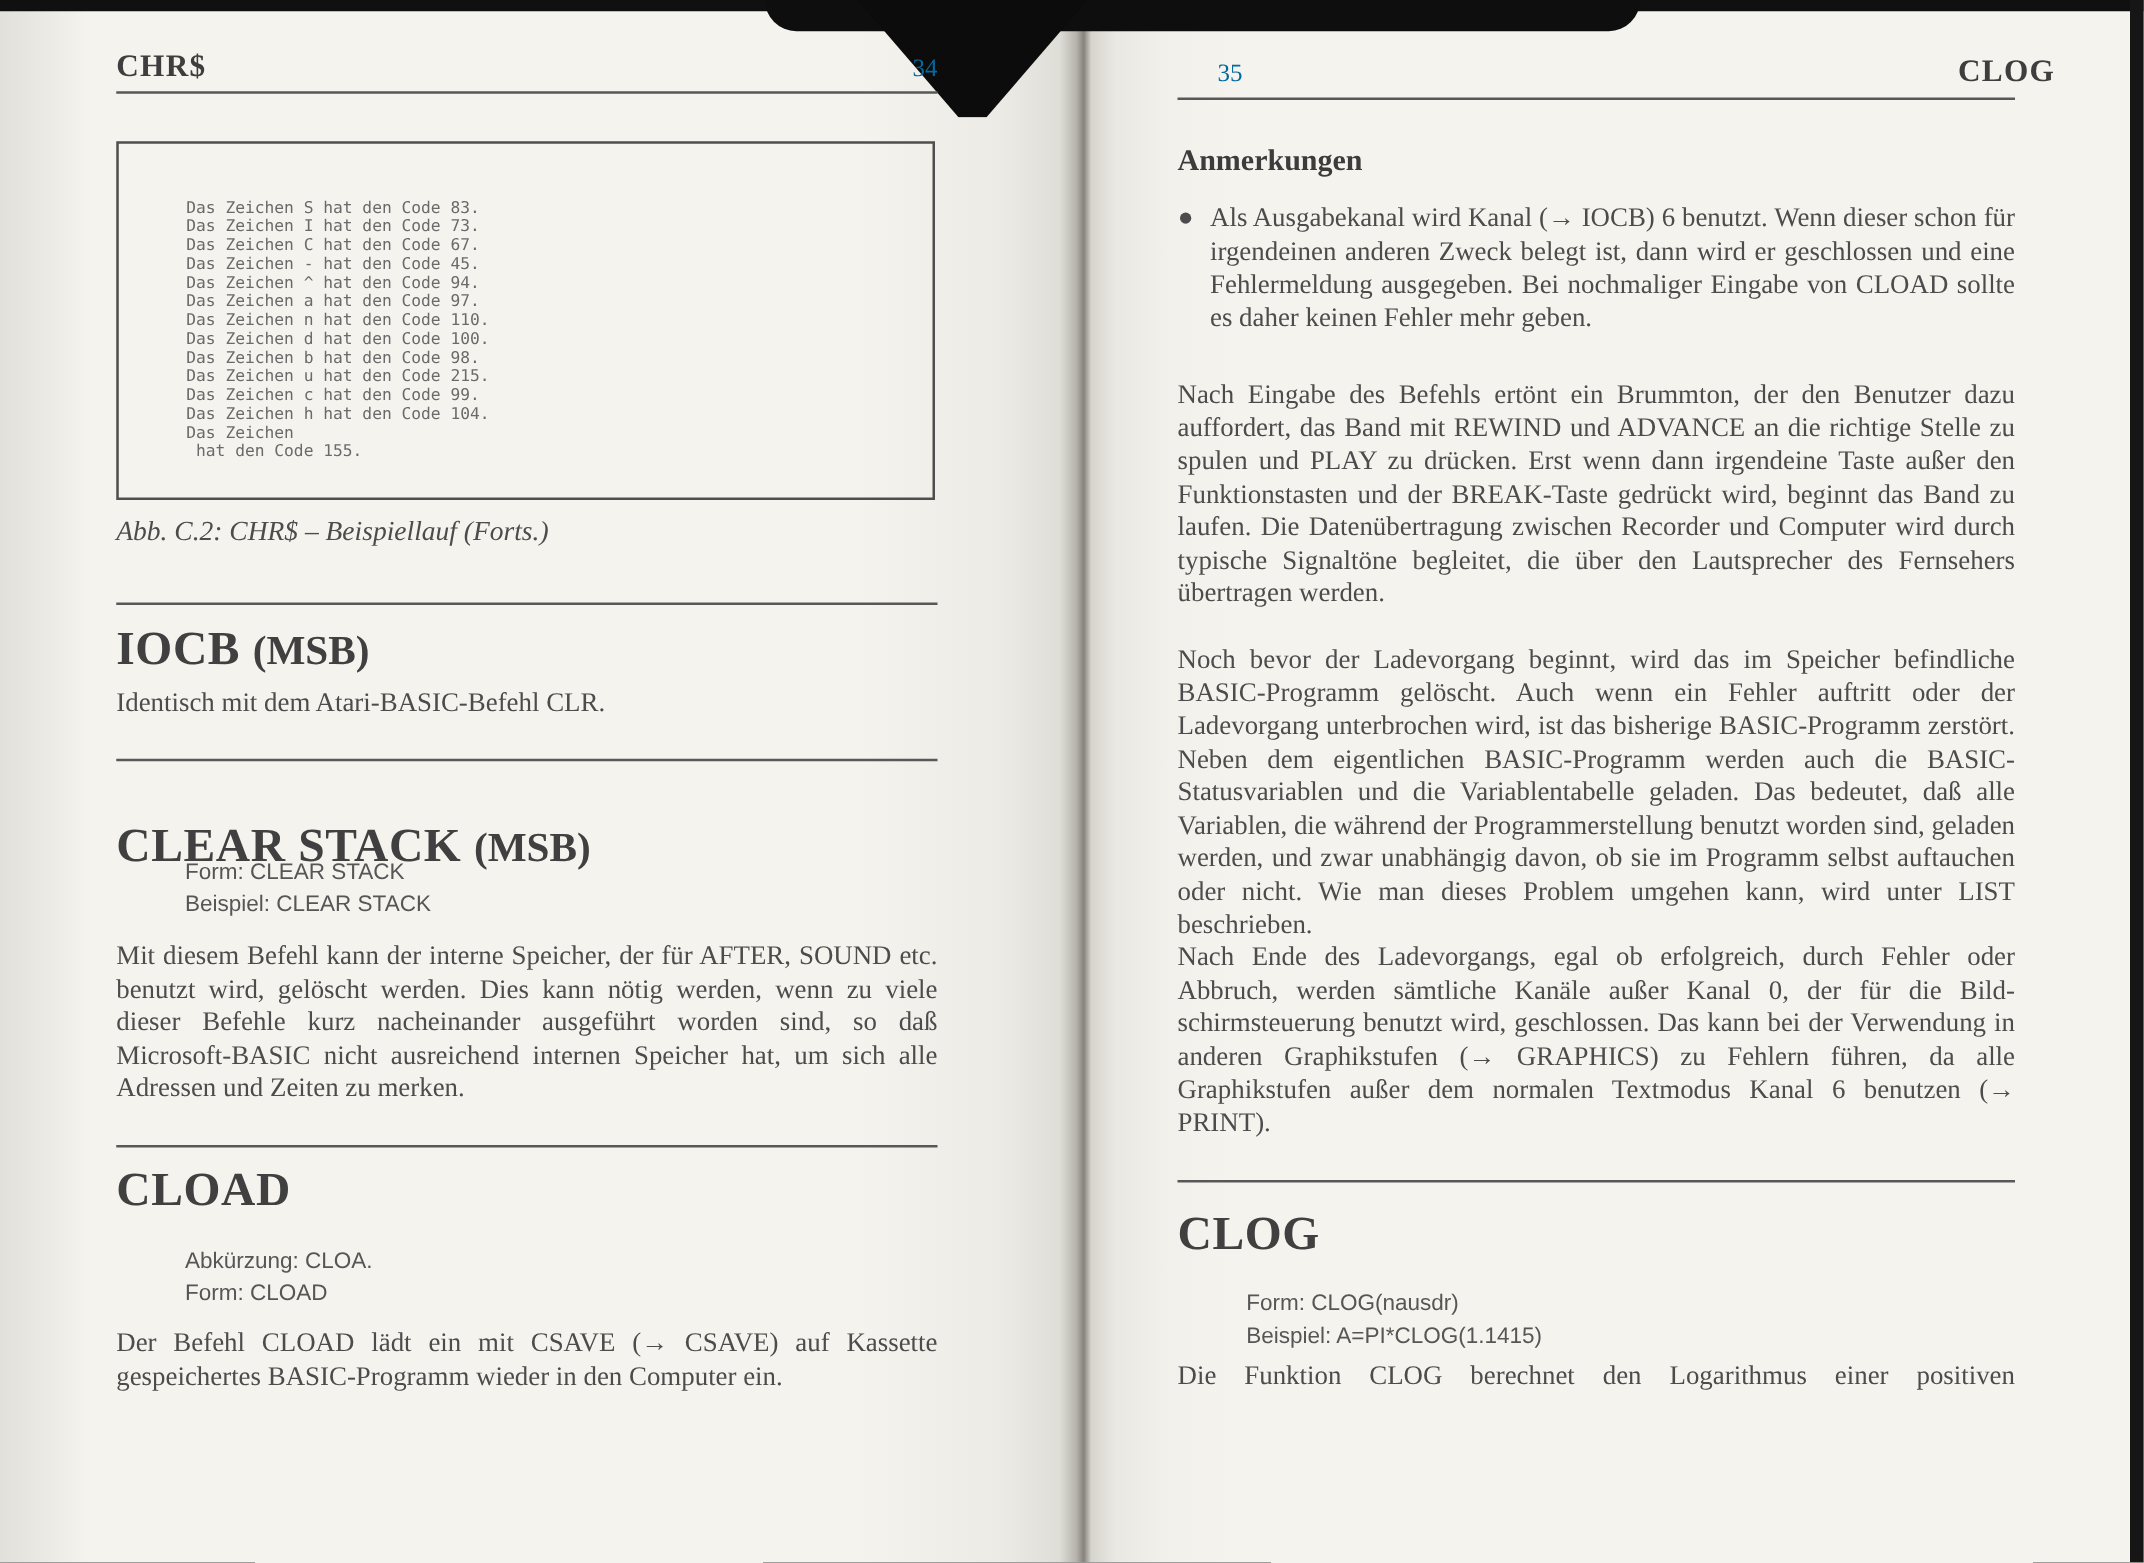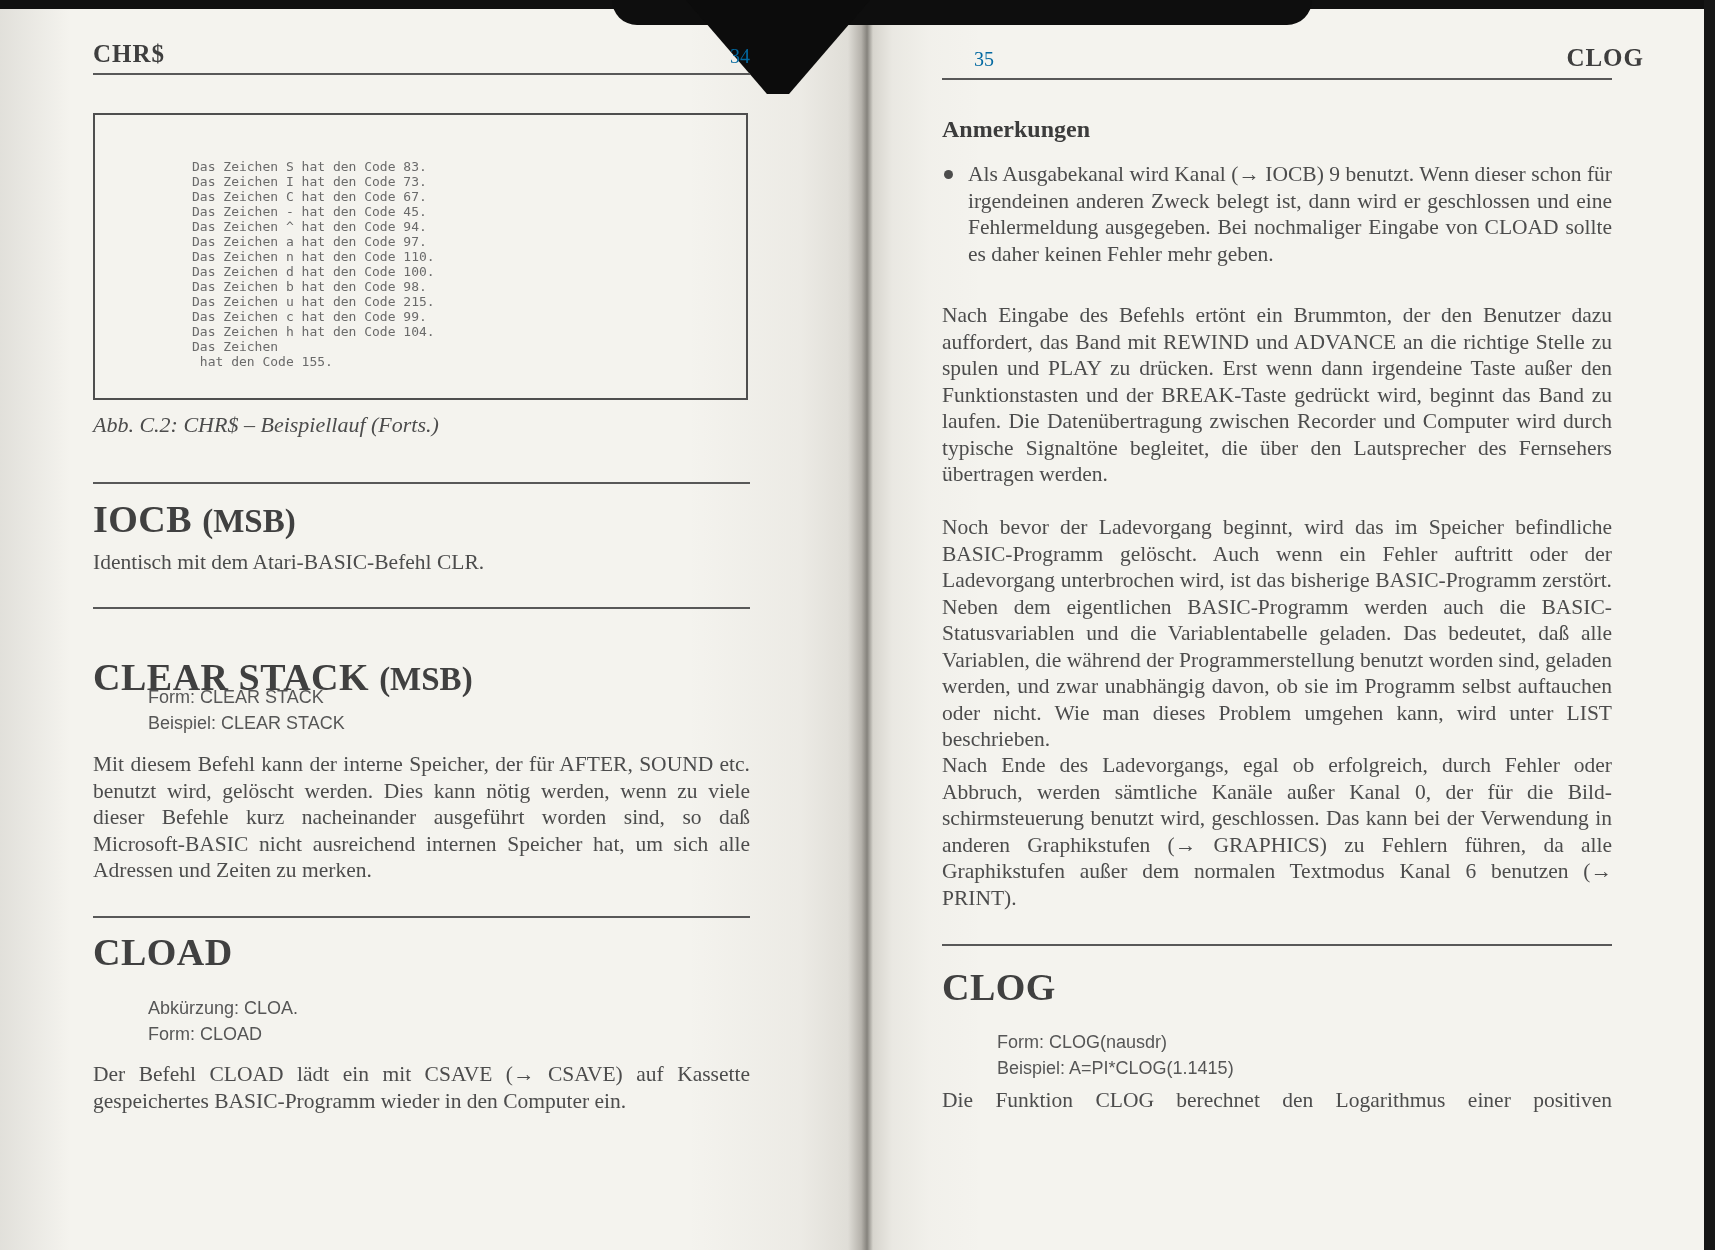--- a/index.html
+++ b/index.html
@@ -35,21 +35,21 @@
   .body-text{position:absolute;font-size:21.5px;line-height:26.5px;color:#4c4c4c;text-align:justify;}
   .justify-last{text-align-last:justify;}
 
   .section-title{position:absolute;font-weight:bold;font-size:38px;line-height:44px;color:#404040;letter-spacing:0.5px;}
   .qualifier{font-weight:bold;font-size:33px;letter-spacing:0;}
 
   .form-block{position:absolute;font-family:"Liberation Sans",sans-serif;font-size:18px;line-height:26px;color:#565656;}
 
   .figure-box{position:absolute;left:93px;top:113px;width:655px;height:287px;border:2px solid #4e4e4e;box-sizing:border-box;background:transparent;}
   .code-block{position:absolute;left:54px;top:44px;font-family:"DejaVu Sans Mono","Liberation Mono",monospace;font-size:13px;line-height:15px;color:#6a6a6a;}
-  .code-block div{white-space:pre;margin-left:43px;}
+  .code-block div{white-space:pre;}
   .caption{position:absolute;font-style:italic;font-size:22px;color:#4c4c4c;}
 
   .heading-md{position:absolute;font-weight:bold;font-size:24px;color:#3c3c3c;}
 
   .bullet-item{position:absolute;padding-left:26px;box-sizing:border-box;}
   .bullet-dot{position:absolute;left:2px;top:9px;width:9px;height:9px;border-radius:50%;background:#4c4c4c;}
 </style>
 </head>
 <body>
 
@@ -57,21 +57,21 @@
 
   <div class="gutter-shadow"></div>
   <div class="left-edge-shade"></div>
   <div class="strip-top"></div>
   <div class="strip-right"></div>
   <div class="spine-band"></div>
   <div class="spine-v"></div>
 
   <div>
 
-    <div class="page-header" style="left:93px;top:40px;width:657px;align-items:flex-end;">
+    <div class="page-header" style="left:93px;top:40px;width:657px;">
       <span class="runhead">CHR$</span>
       <span class="pagenum">34</span>
     </div>
     <div class="h-rule" style="left:93px;top:73px;width:657px;"></div>
 
     <div class="figure-box">
       <div class="code-block">
         <div>Das Zeichen S hat den Code 83.</div>
         <div>Das Zeichen I hat den Code 73.</div>
         <div>Das Zeichen C hat den Code 67.</div>
@@ -124,21 +124,21 @@
     <div class="page-header" style="left:942px;top:44px;width:670px;margin-left:32px;">
       <span class="pagenum">35</span>
       <span class="runhead">CLOG</span>
     </div>
     <div class="h-rule" style="left:942px;top:78px;width:670px;"></div>
 
     <div class="heading-md" style="left:942px;top:116px;">Anmerkungen</div>
 
     <div class="bullet-item body-text" style="left:942px;top:161px;width:670px;">
       <span class="bullet-dot"></span>
-      <span>Als Ausgabekanal wird Kanal (→ IOCB) 9 benutzt. Wenn dieser schon für irgendeinen anderen Zweck belegt ist, dann wird er geschlossen und eine Fehlermeldung ausgegeben. Bei nochmali­ger Eingabe von CLOAD sollte es daher keinen Fehler mehr geben.</span>
+      <span>Als Ausgabekanal wird Kanal (→ IOCB) 6 benutzt. Wenn dieser schon für irgendeinen anderen Zweck belegt ist, dann wird er geschlossen und eine Fehlermeldung ausgegeben. Bei nochmali­ger Eingabe von CLOAD sollte es daher keinen Fehler mehr geben.</span>
     </div>
 
     <div class="body-text" style="left:942px;top:302px;width:670px;">Nach Eingabe des Befehls ertönt ein Brummton, der den Benutzer dazu auffordert, das Band mit REWIND und ADVANCE an die richtige Stelle zu spulen und PLAY zu drücken. Erst wenn dann irgendeine Taste außer den Funktionstasten und der BREAK-Taste gedrückt wird, beginnt das Band zu laufen. Die Datenüber­tragung zwischen Recorder und Computer wird durch typische Signaltöne begleitet, die über den Lautsprecher des Fernsehers übertragen wer­den.</div>
     <div class="body-text" style="left:942px;top:514px;width:670px;">Noch bevor der Ladevorgang beginnt, wird das im Speicher befindli­che BASIC-Programm gelöscht. Auch wenn ein Fehler auftritt oder der Ladevorgang unterbrochen wird, ist das bisherige BASIC-Pro­gramm zerstört. Neben dem eigentlichen BASIC-Programm werden auch die BASIC-Statusvariablen und die Variablentabelle geladen. Das bedeutet, daß alle Variablen, die während der Programmerstel­lung benutzt worden sind, geladen werden, und zwar unabhängig davon, ob sie im Programm selbst auftauchen oder nicht. Wie man dieses Problem umgehen kann, wird unter LIST beschrieben.</div>
     <div class="body-text" style="left:942px;top:752px;width:670px;">Nach Ende des Ladevorgangs, egal ob erfolgreich, durch Fehler oder Abbruch, werden sämtliche Kanäle außer Kanal 0, der für die Bild­schirmsteuerung benutzt wird, geschlossen. Das kann bei der Ver­wendung in anderen Graphikstufen (→ GRAPHICS) zu Fehlern führen, da alle Graphikstufen außer dem normalen Textmodus Kanal 6 benutzen (→ PRINT).</div>
 
     <div class="h-rule" style="left:942px;top:944px;width:670px;"></div>
     <div class="section-title" style="left:942px;top:965px;">
       <span>CLOG</span>
     </div>

